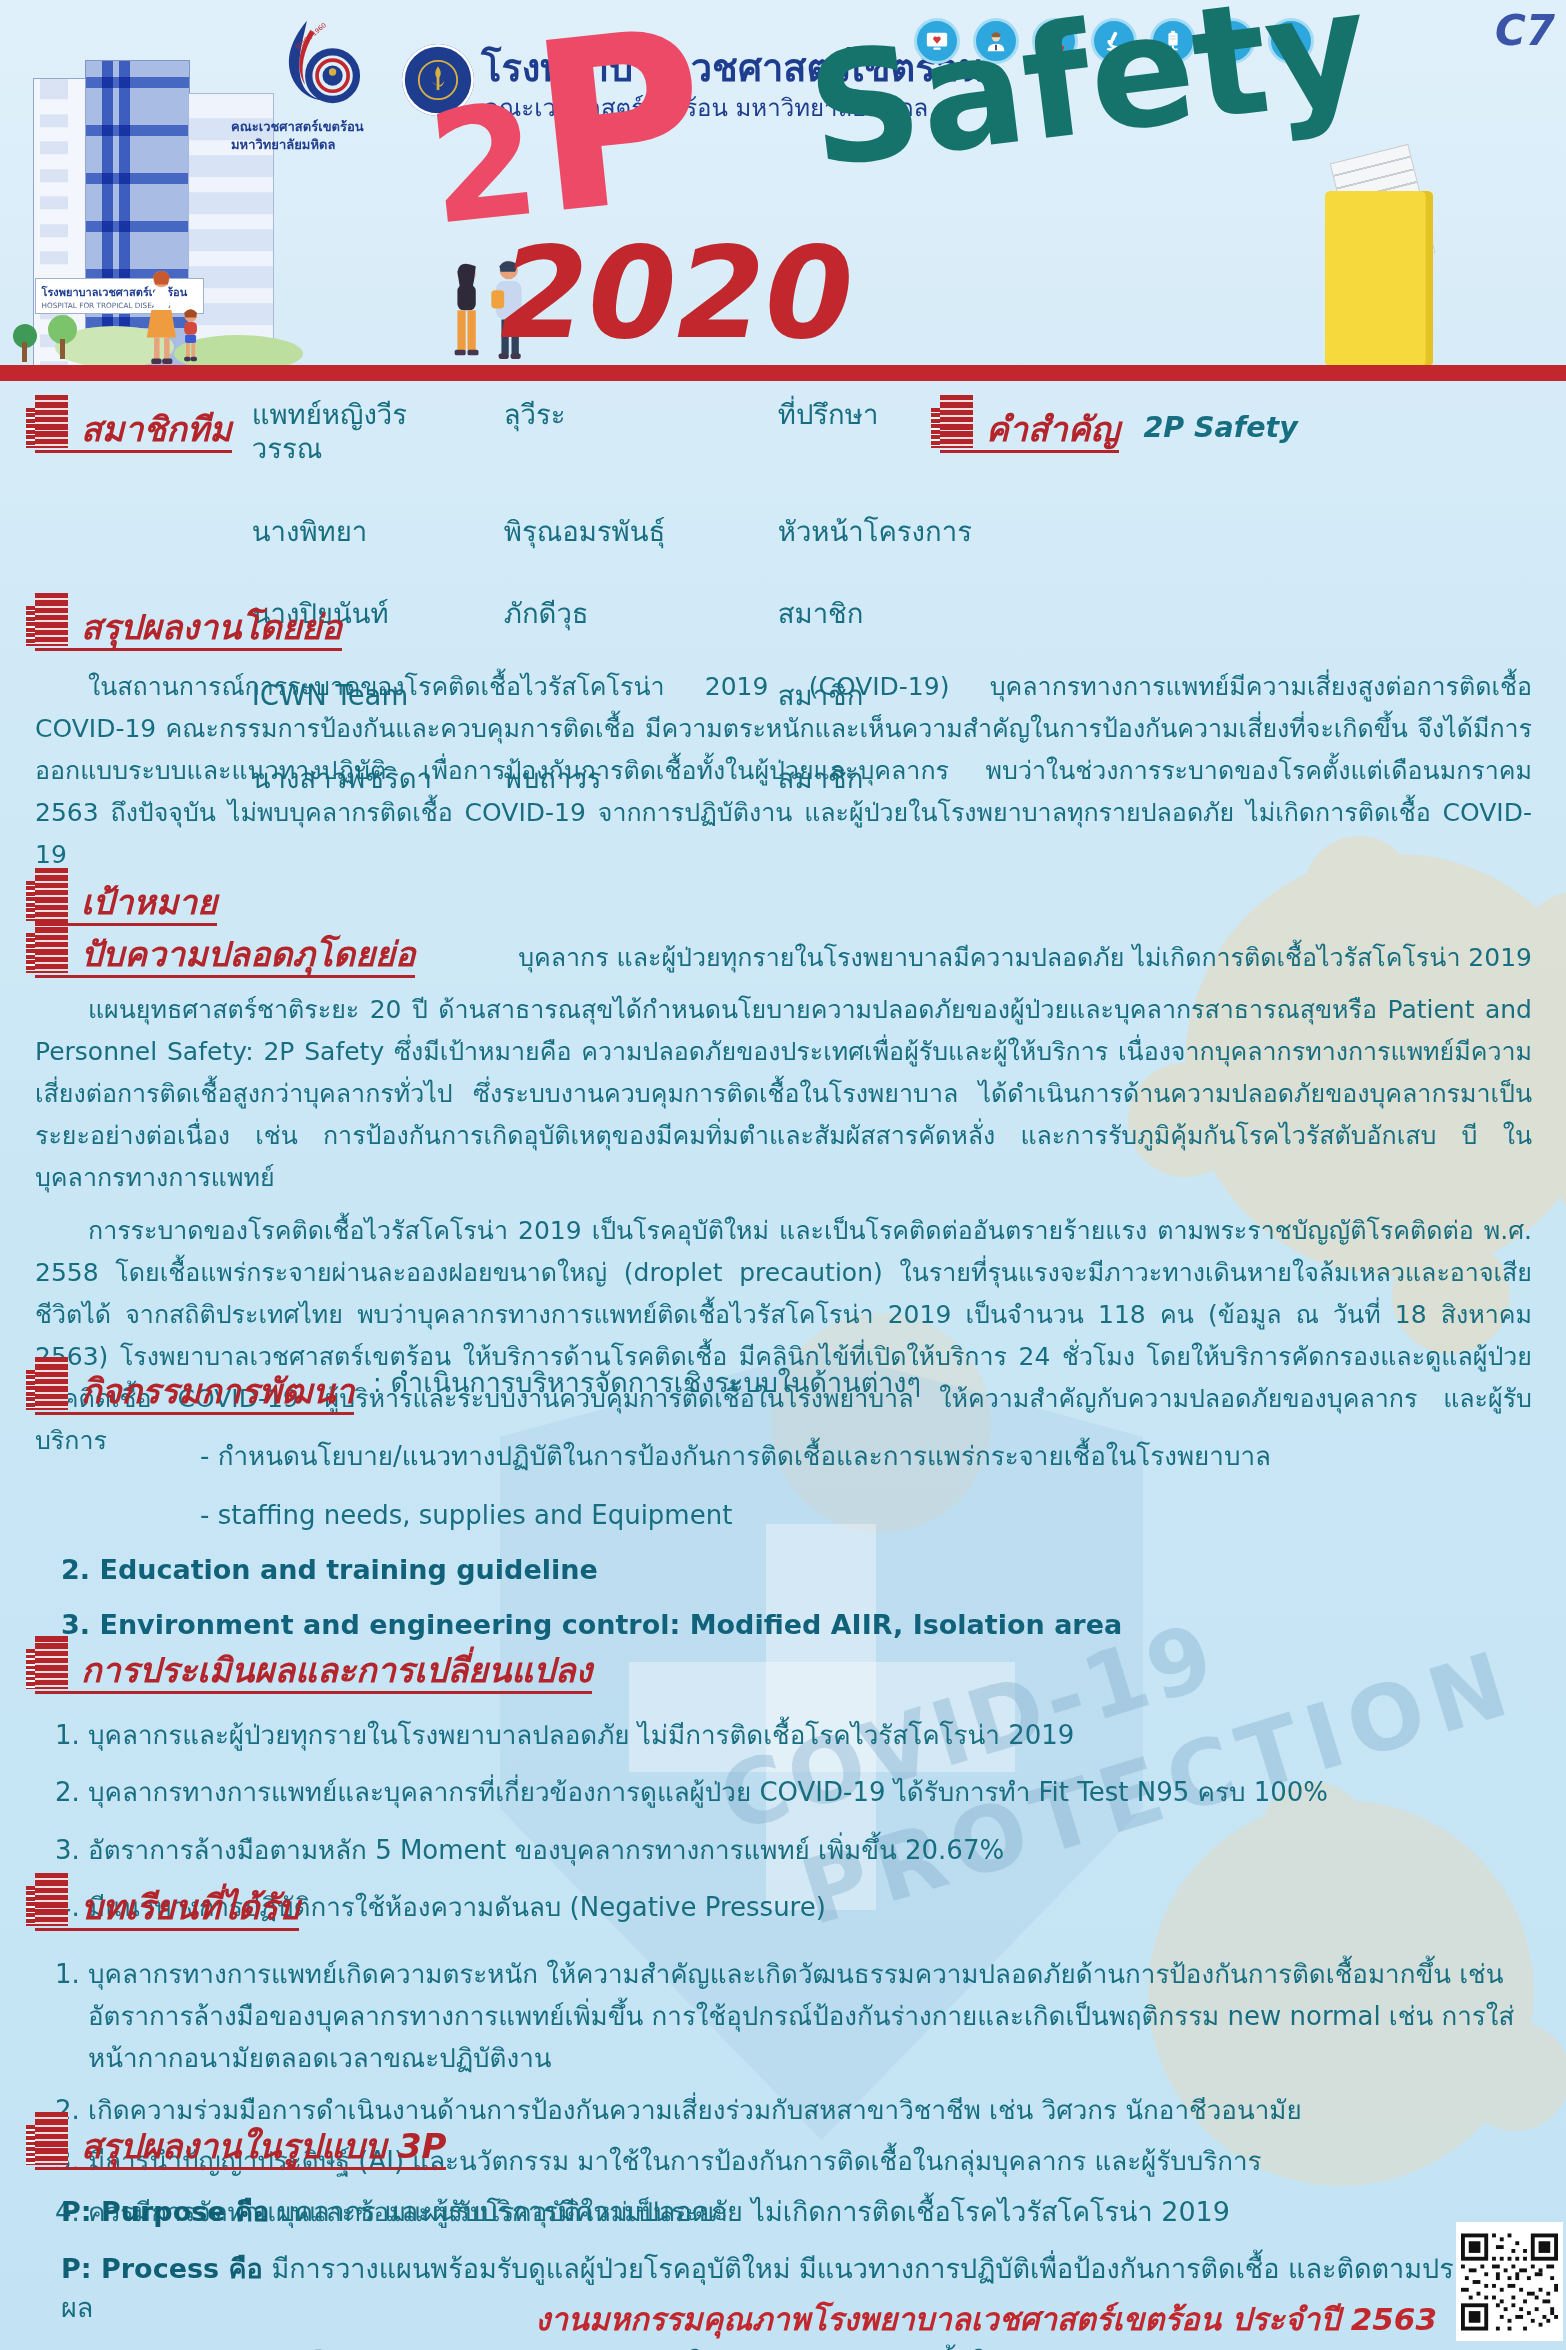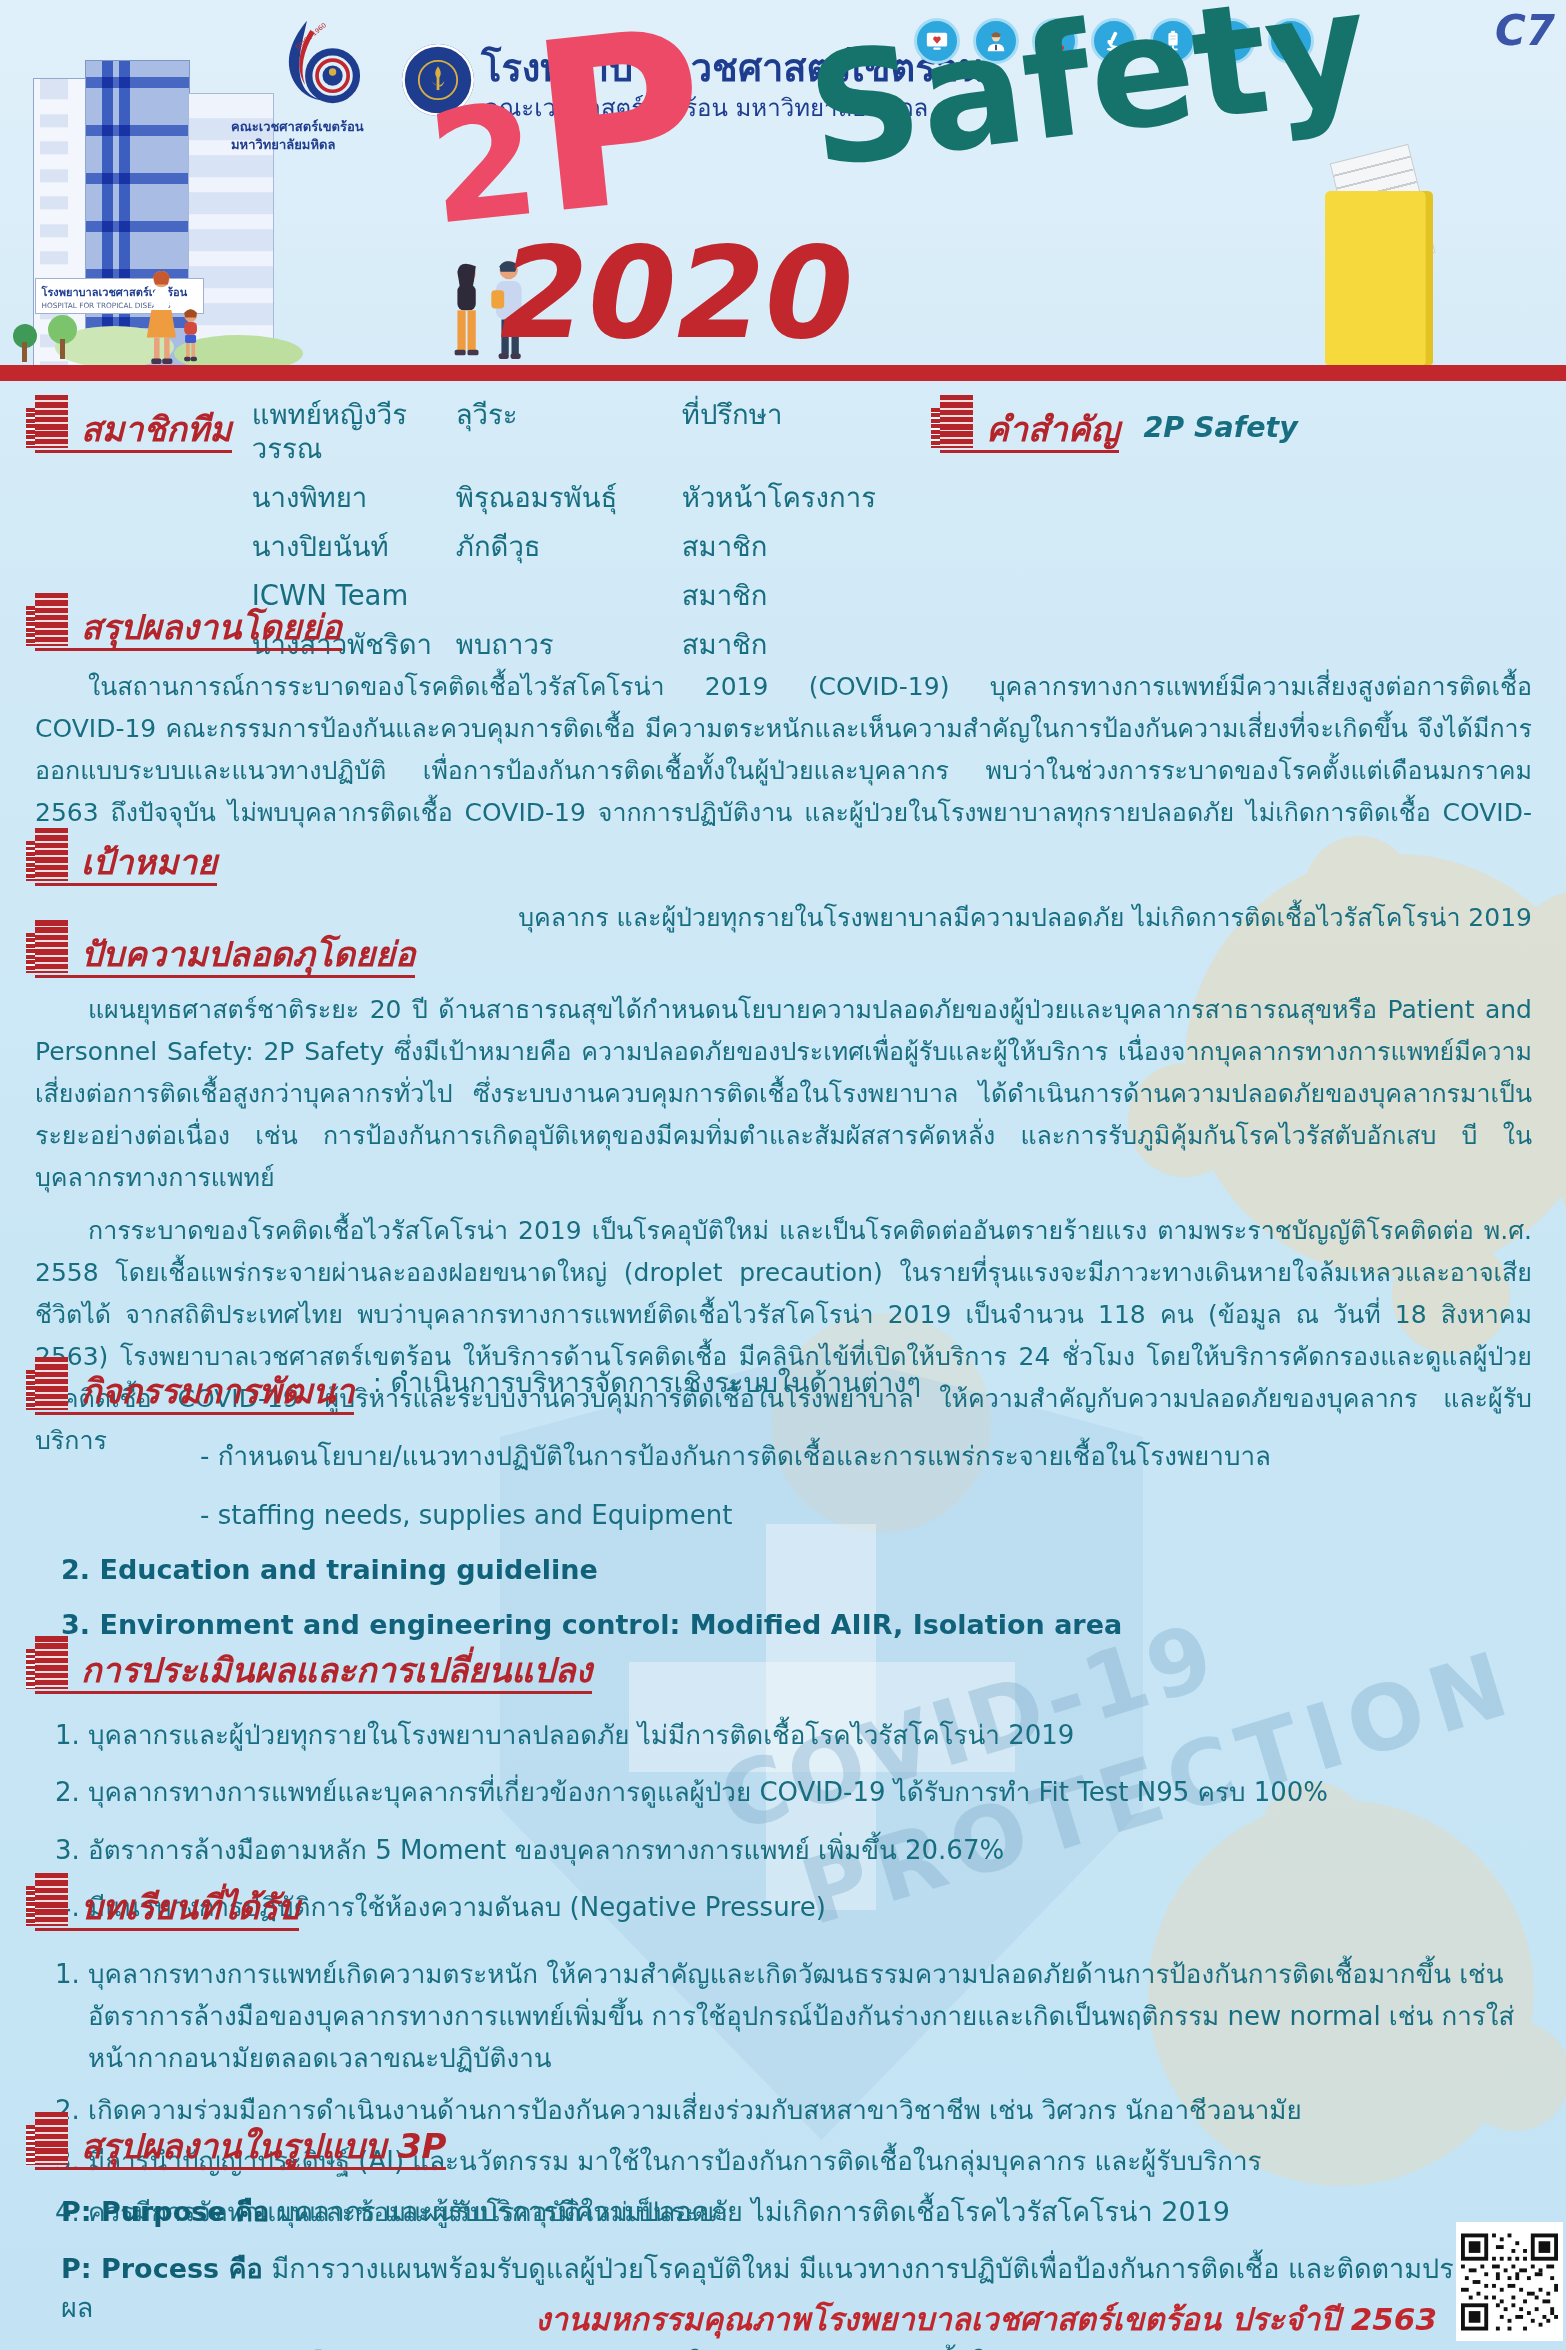--- a/index.html
+++ b/index.html
@@ -68,26 +68,26 @@
   .bullet{width:33px;height:53px;background:
           repeating-linear-gradient(180deg,#b3242b 0 5.5px,rgba(255,255,255,.85) 5.5px 7.3px);
           background-color:#b3242b;position:relative;flex:none;}
   .bullet::before{content:"";position:absolute;left:-9.2px;top:13px;width:9.2px;height:40px;
           background:repeating-linear-gradient(180deg,#b3242b 0 3.7px,rgba(255,255,255,.8) 3.7px 5.5px);}
   .body-txt{color:#176e81;font-size:25px;line-height:1.68;text-align:justify;margin:0;}
   .indent{text-indent:53px;}
   .sec-team{top:395px;}
   .team-wrap{display:flex;align-items:flex-start;}
   .team-grid{margin-left:20px;margin-top:1.8px;display:grid;grid-template-columns:204px 226px auto;
-             column-gap:0;row-gap:14.7px;color:#176e81;font-size:27.5px;line-height:1.25;}
+             column-gap:0;row-gap:14.7px;color:#176e81;font-size:27.5px;line-height:1.25;gap:48px;}
   .keyword{position:absolute;left:905px;top:0;display:flex;align-items:flex-end;gap:24px;}
   .kw-val{font-size:28.5px;font-weight:bold;font-style:italic;color:#176e81;padding-bottom:9.2px;}
   .sec-summary{top:593px;}
   .sec-summary .body-txt{margin-top:14.7px;}
-  .sec-goal{top:828px;}
+  .sec-goal{top:868px;}
   .sec-goal .body-txt{margin-top:11px;padding-left:44px;text-align:right;}
   .sec-problem{top:920px;}
   .sec-problem .body-txt{margin-top:11px;}
   .sec-activities{top:1357px;}
   .head-row{display:flex;align-items:flex-end;gap:18.4px;}
   .intro{color:#176e81;font-size:27px;padding-bottom:11px;}
   .act-list{margin-top:20px;color:#10627a;}
   .act-title{font-size:27px;font-weight:bold;margin:0 0 24px 26px;}
   .act-sub{font-size:26px;font-weight:normal;color:#176e81;margin:0 0 24px 165px;}
   .num-list{margin-top:22px;color:#176e81;font-size:26px;}

